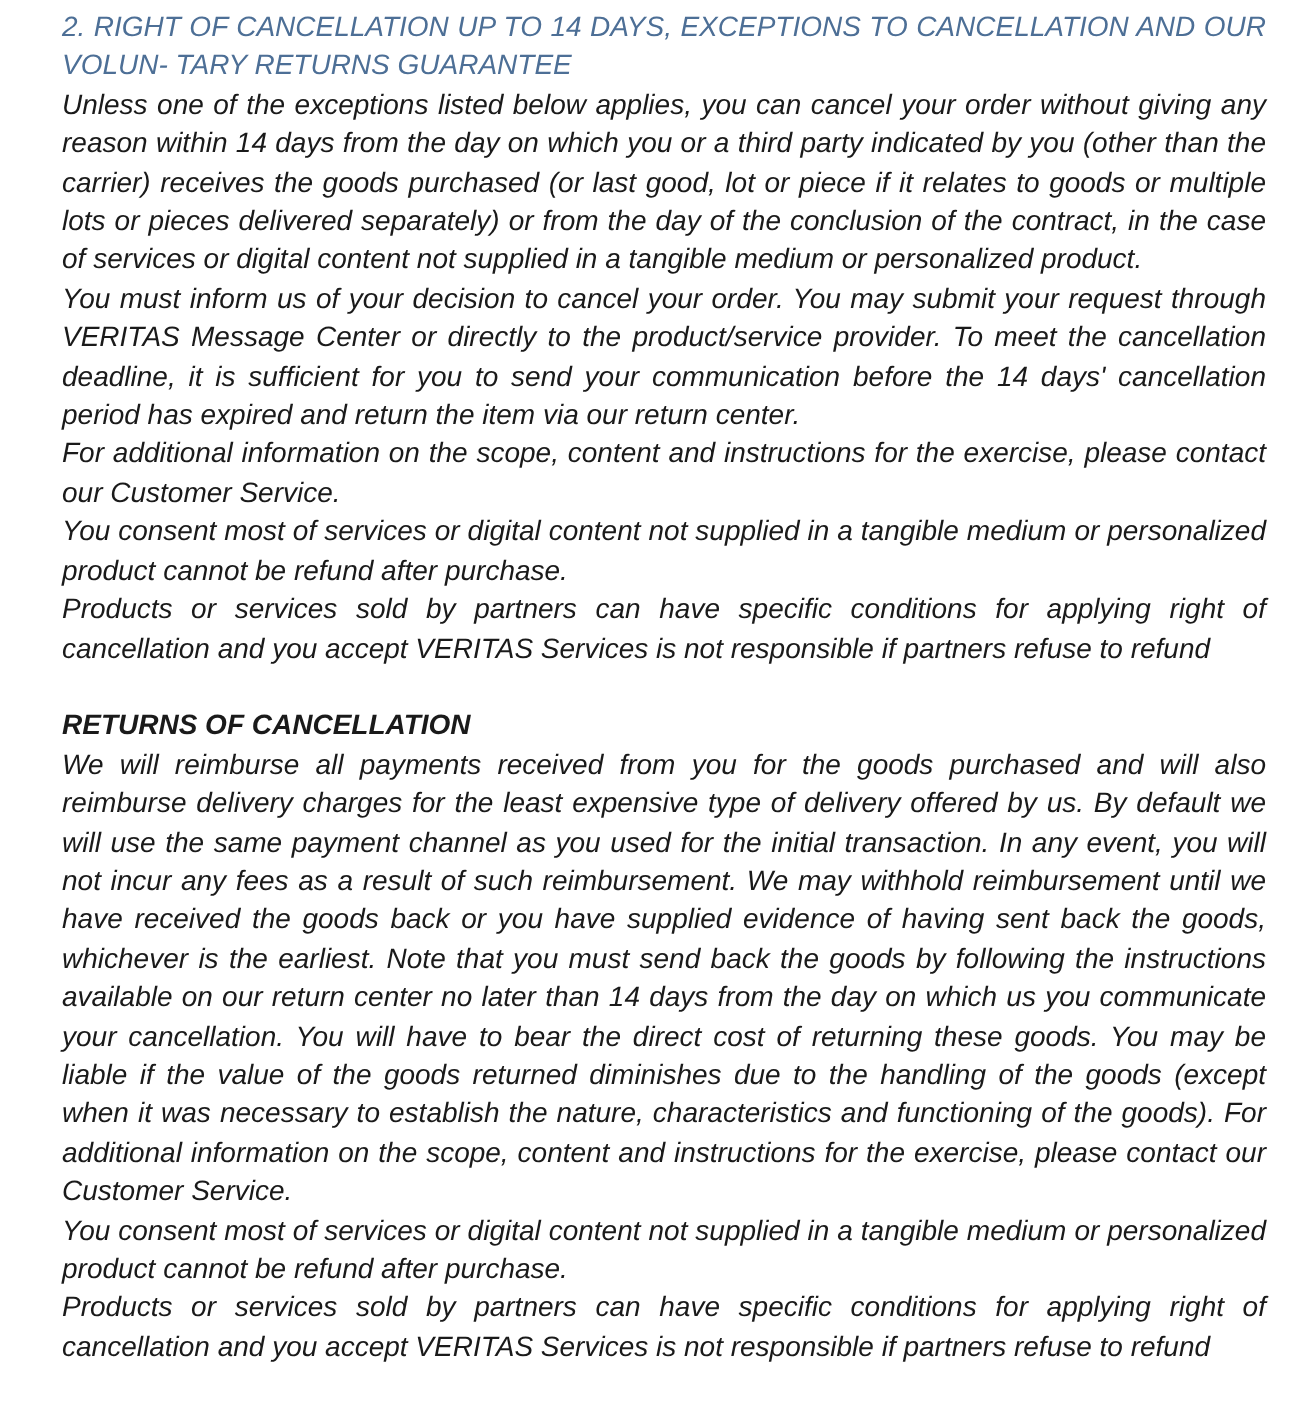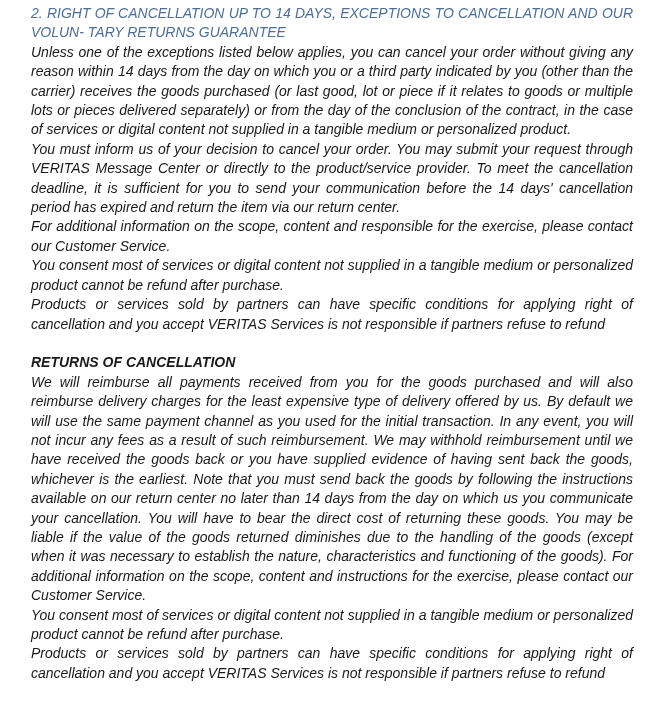--- a/index.html
+++ b/index.html
@@ -50,21 +50,21 @@
 <body>
 
 <div class="doc">
 
   <h2 class="section-heading">2. RIGHT OF CANCELLATION UP TO 14 DAYS, EXCEPTIONS TO CANCELLATION AND OUR VOLUN- TARY RETURNS GUARANTEE</h2>
 
   <p>Unless one of the exceptions listed below applies, you can cancel your order without giving any reason within 14 days from the day on which you or a third party indicated by you (other than the carrier) receives the goods purchased (or last good, lot or piece if it relates to goods or multiple lots or pieces delivered separately) or from the day of the conclusion of the contract, in the case of services or digital content not supplied in a tangible medium or personalized product.</p>
 
   <p>You must inform us of your decision to cancel your order. You may submit your request through VERITAS Message Center or directly to the product/service provider. To meet the cancellation deadline, it is sufficient for you to send your communication before the 14 days' cancellation period has expired and return the item via our return center.</p>
 
-  <p>For additional information on the scope, content and responsible for the exercise, please contact our Customer Service.</p>
+  <p>For additional information on the scope, content and instructions for the exercise, please contact our Customer Service.</p>
 
   <p>You consent most of services or digital content not supplied in a tangible medium or personalized product cannot be refund after purchase.</p>
 
   <p>Products or services sold by partners can have specific conditions for applying right of cancellation and you accept VERITAS Services is not responsible if partners refuse to refund</p>
 
   <div class="spacer"></div>
 
   <h3 class="sub-heading">RETURNS OF CANCELLATION</h3>
 
   <p>We will reimburse all payments received from you for the goods purchased and will also reimburse delivery charges for the least expensive type of delivery offered by us. By default we will use the same payment channel as you used for the initial transaction. In any event, you will not incur any fees as a result of such reimbursement. We may withhold reimbursement until we have received the goods back or you have supplied evidence of having sent back the goods, whichever is the earliest. Note that you must send back the goods by following the instructions available on our return center no later than 14 days from the day on which us you communicate your cancellation. You will have to bear the direct cost of returning these goods. You may be liable if the value of the goods returned diminishes due to the handling of the goods (except when it was necessary to establish the nature, characteristics and functioning of the goods). For additional information on the scope, content and instructions for the exercise, please contact our Customer Service.</p>

